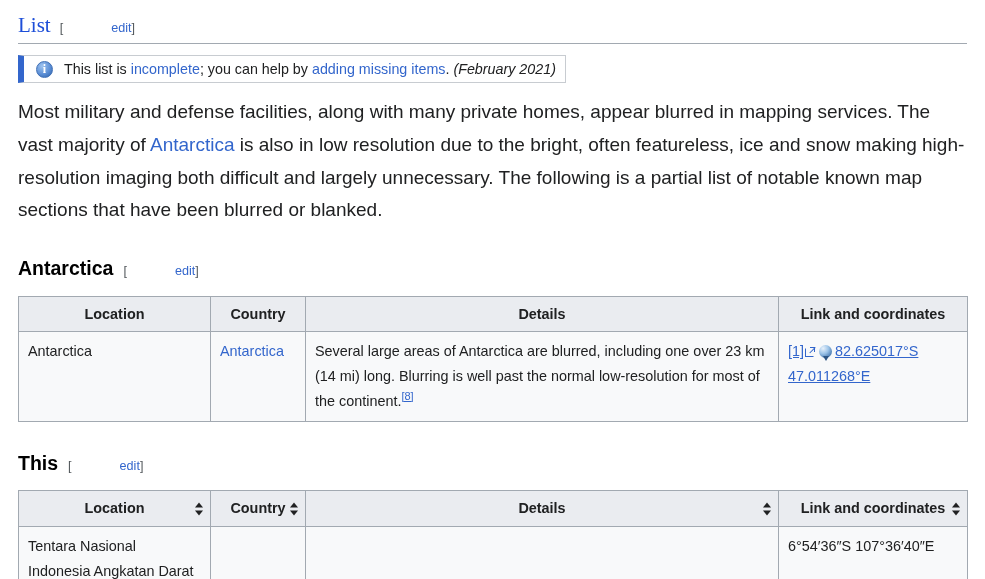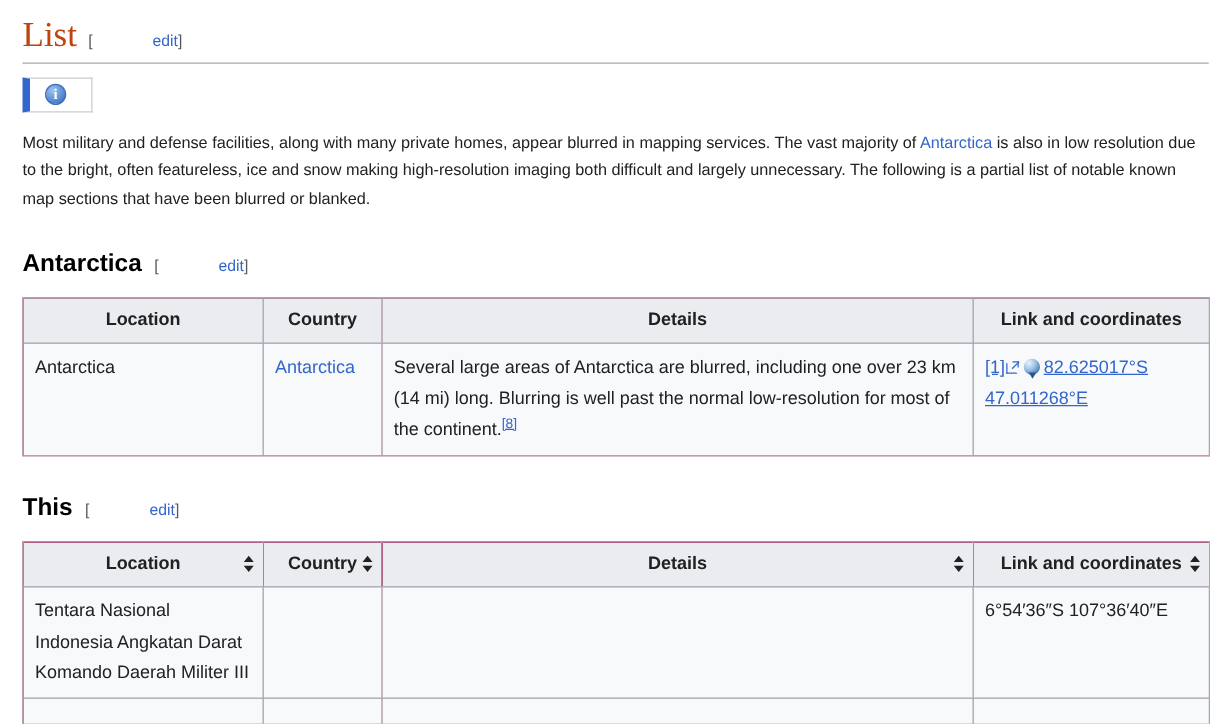--- a/index.html
+++ b/index.html
@@ -20,23 +20,23 @@
   
   .h2-wrap {
     display: flex; align-items: baseline;
     padding-top: 14px;
     border-bottom: 1px solid #a2a9b1;
     padding-bottom: 5px;
     margin-bottom: 0;
   }
   .h2-title {
     font-family: "Liberation Serif", serif;
-    font-size: 28px;
+    font-size: 21px;
     font-weight: 400;
-    color: #c2410c;
+    color: #1d4ed8;
     line-height: 1.1;
   }
   .edit-link {
     font-size: 12.6px;
     color: #54595d;
     margin-left: 9px;
     white-space: nowrap;
     font-family: "Liberation Sans", sans-serif;
   }
   .edit-link a { color: #3366cc; text-decoration: none; margin-left: 48px; }
@@ -68,21 +68,21 @@
     margin: 0 11px 0 8px;
     flex: 0 0 auto;
   }
   .ambox-text { color: #202122; white-space: nowrap; }
   .ambox-text a { color: #3366cc; text-decoration: none; }
   .ambox-date { font-style: italic; }
 
   
   p.intro {
     margin: 13px 0 0 0;
-    font-size: 13px;
+    font-size: 19px;
     line-height: 1.72;
     color: #202122;
     max-width: 947px;
   }
   p.intro a { color: #3366cc; text-decoration: none; }
 
   
   .h3-wrap {
     display: flex; align-items: baseline;
     margin-top: 26px;
@@ -210,20 +210,21 @@
 
   
   <div class="h2-wrap">
     <span class="h2-title">List</span>
     <span class="edit-link"><span class="edit-br">[</span><a href="#">edit</a><span class="edit-br">]</span></span>
   </div>
 
   
   <div class="ambox">
     <span class="ambox-icon">i</span>
+    <span class="ambox-text"><span>This list is </span><a href="#">incomplete</a><span>; you can help by </span><a href="#">adding missing items</a><span>. </span><span class="ambox-date">(February 2021)</span></span>
   </div>
 
   
   <p class="intro"><span>Most military and defense facilities, along with many private homes, appear blurred in mapping services. The vast majority of </span><a href="#">Antarctica</a><span> is also in low resolution due to the bright, often featureless, ice and snow making high-resolution imaging both difficult and largely unnecessary. The following is a partial list of notable known map sections that have been blurred or blanked.</span></p>
 
   
   <div class="h3-wrap">
     <span class="h3-title">Antarctica</span>
     <span class="edit-link"><span class="edit-br">[</span><a href="#">edit</a><span class="edit-br">]</span></span>
   </div>

